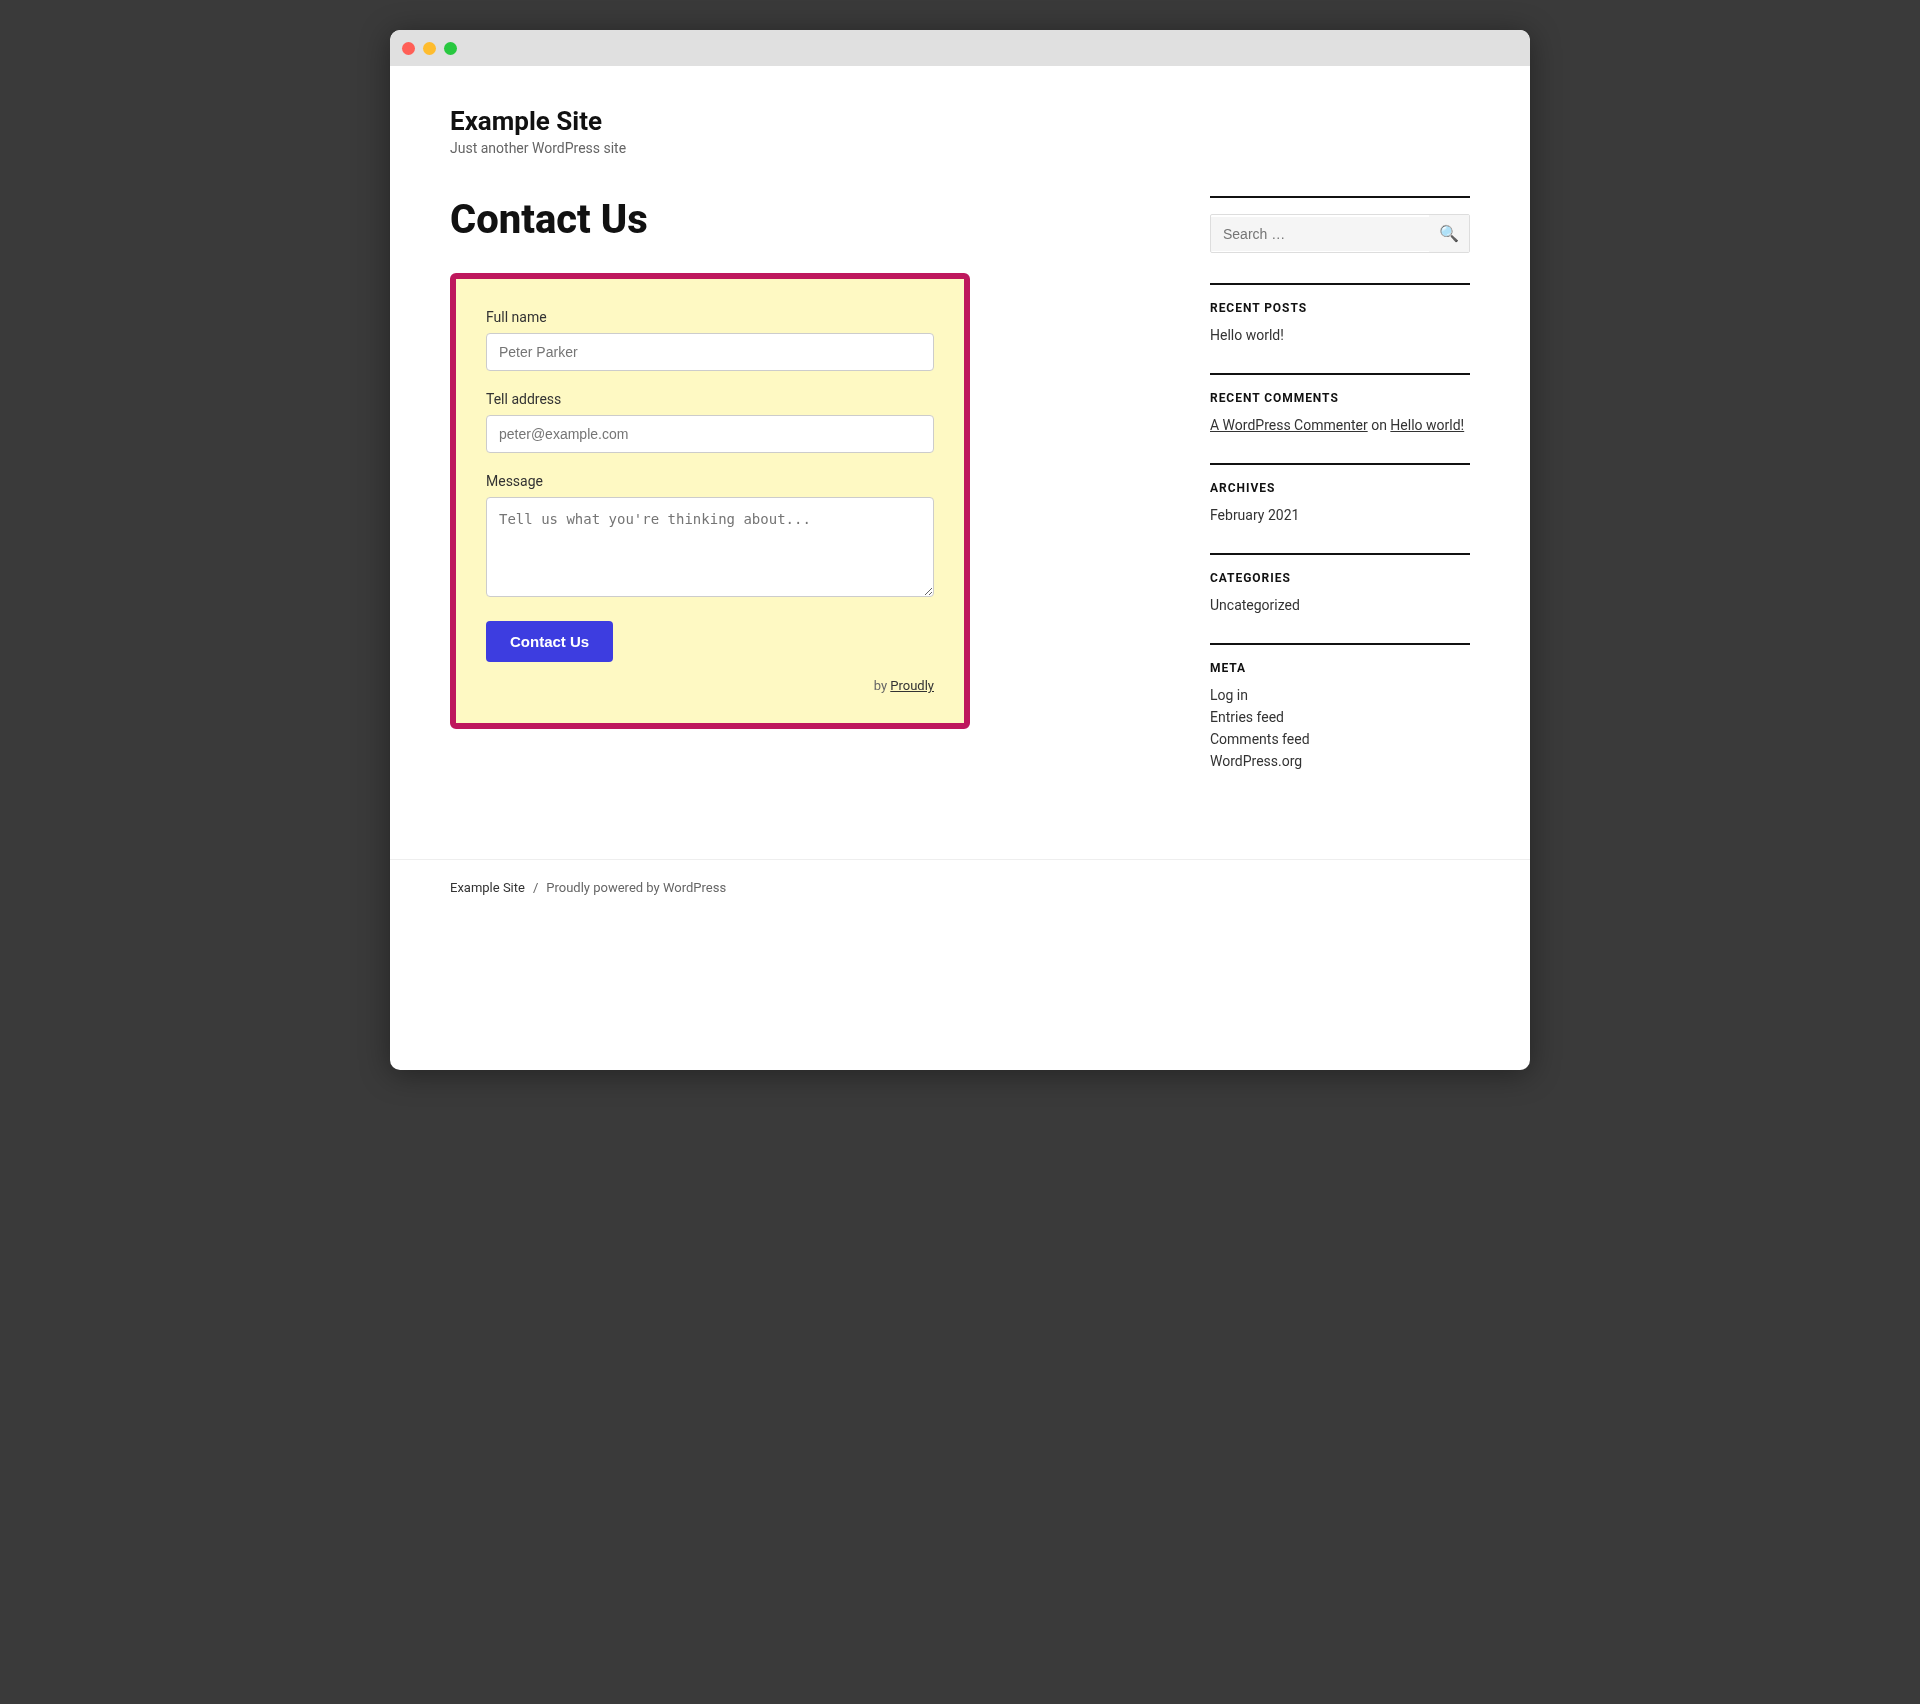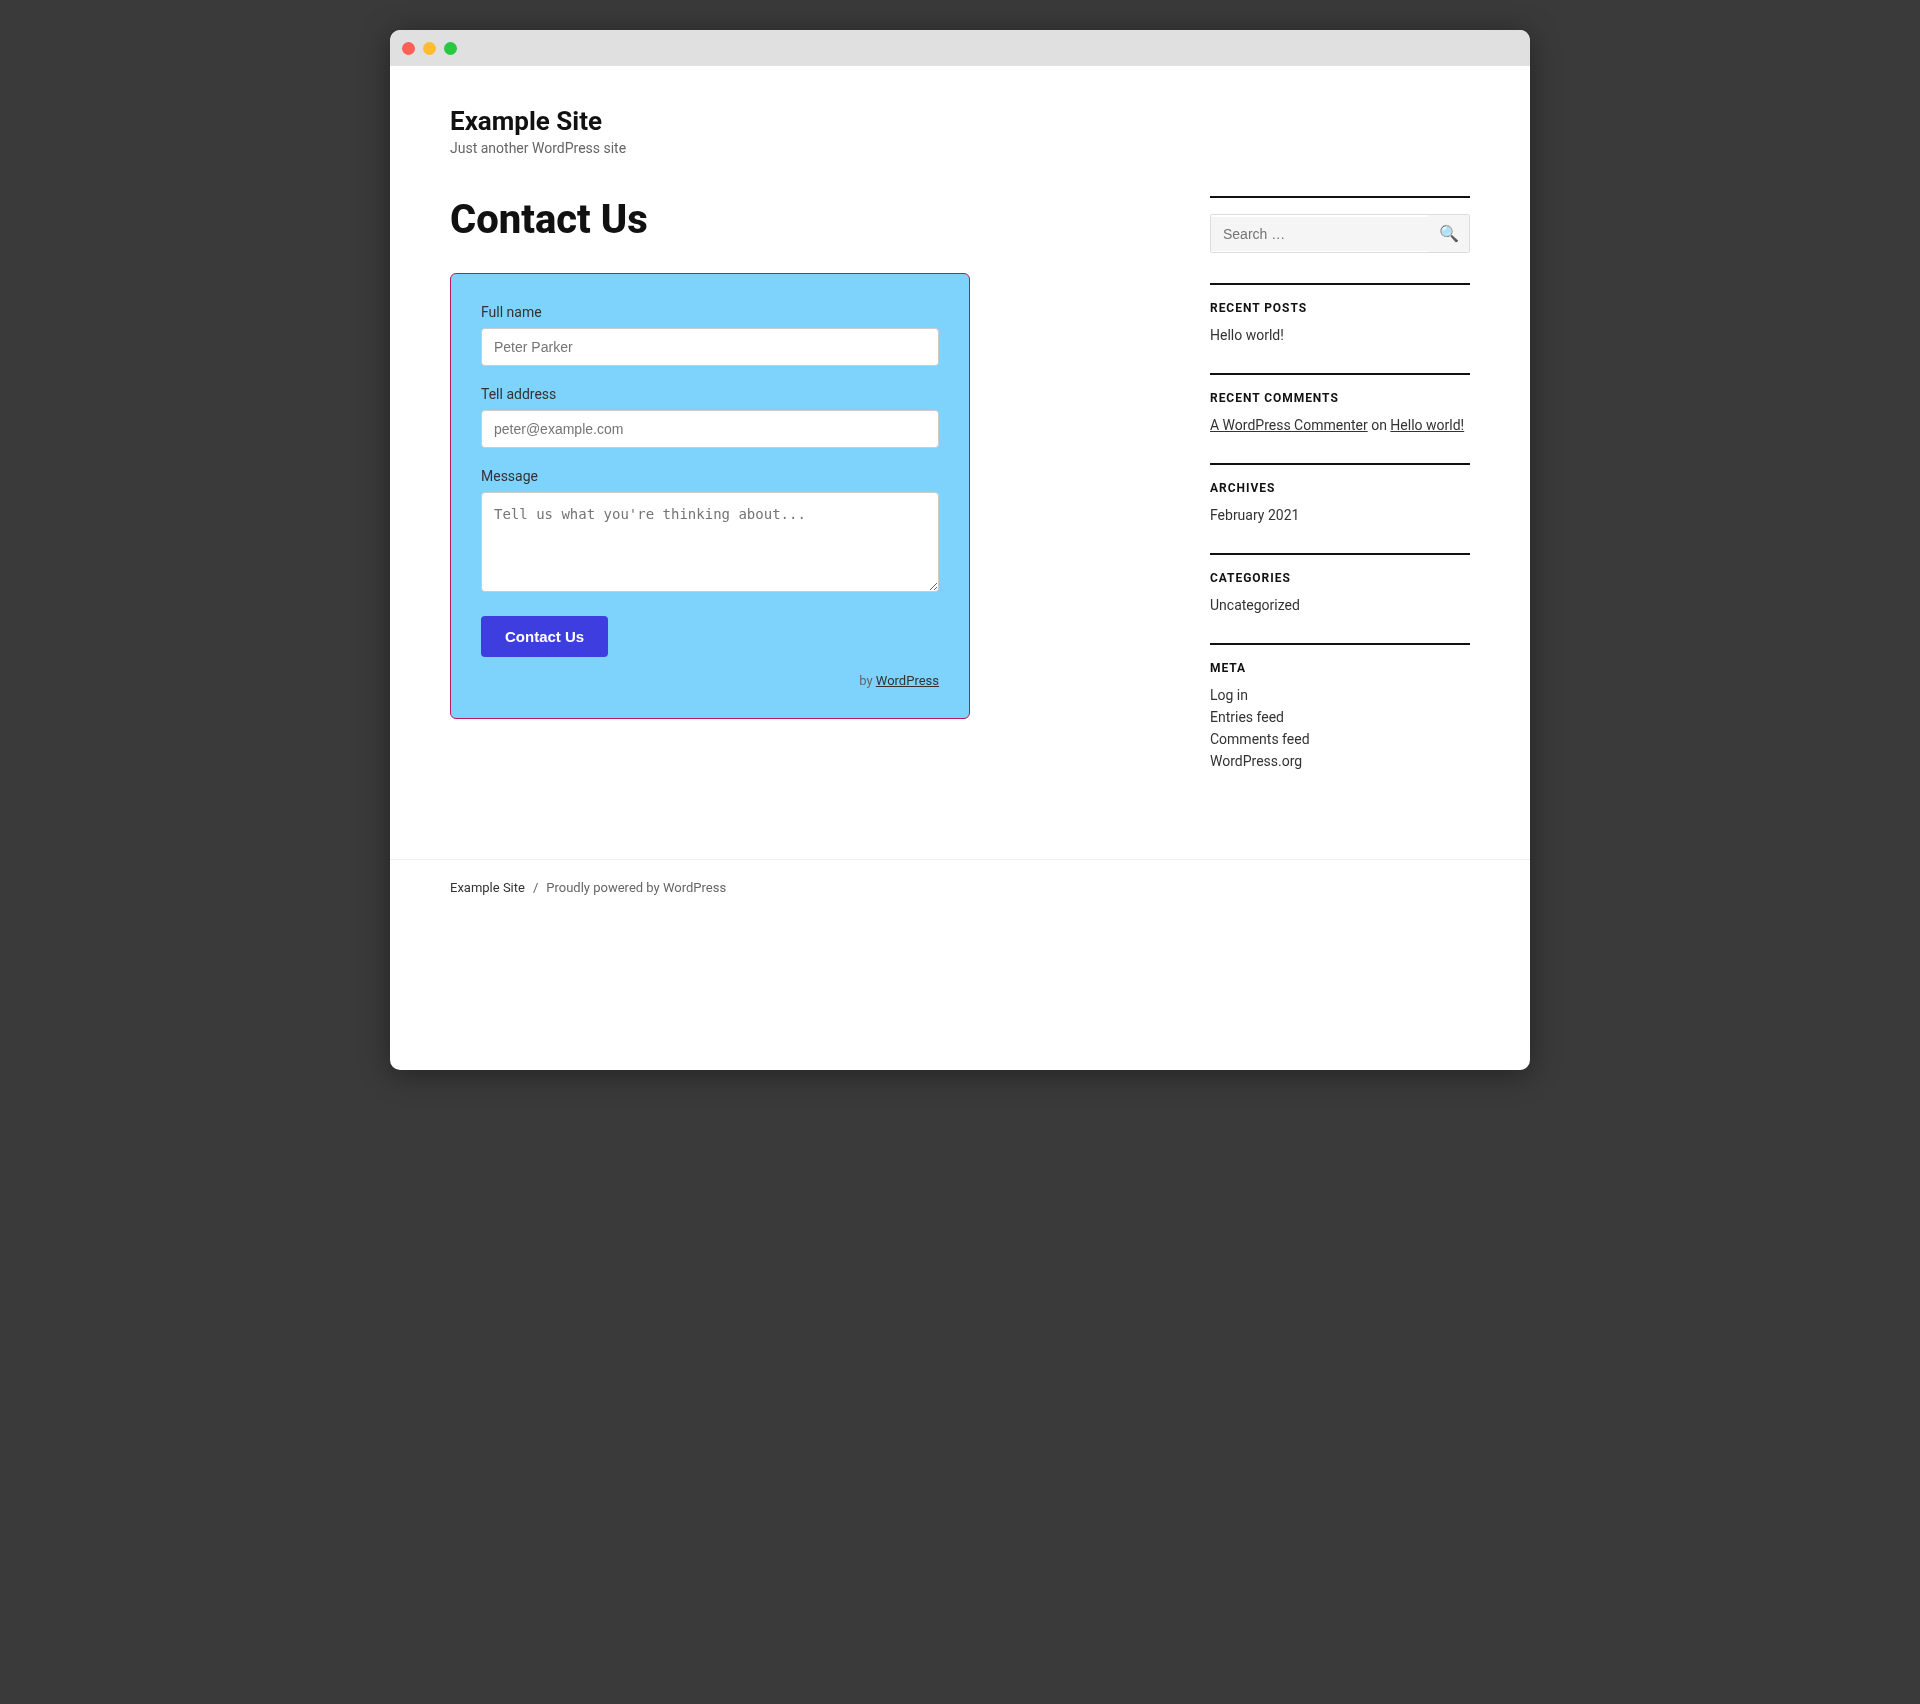--- a/index.html
+++ b/index.html
@@ -75,22 +75,22 @@
     }
 
     .page-title {
       font-size: 40px;
       font-weight: 800;
       color: #111;
       margin-bottom: 30px;
     }
 
     .contact-form-wrapper {
-      background: #7dd3fc;
-      border: 1px solid #be185d;
+      background: #fef9c3;
+      border: 6px solid #be185d;
       border-radius: 6px;
       padding: 30px;
       max-width: 520px;
     }
 
     .form-group {
       margin-bottom: 20px;
     }
 
     .form-label {
@@ -266,21 +266,21 @@
           </div>
 
           <div class="form-group">
             <label class="form-label">Message</label>
             <textarea class="form-textarea" placeholder="Tell us what you're thinking about..." style=""></textarea>
           </div>
 
           <button class="submit-btn">Contact Us</button>
 
           <div class="form-footer">
-            <span>by </span><a href="#">WordPress</a>
+            <span>by </span><a href="#">Proudly</a>
           </div>
         </div>
       </div>
 
       <div class="sidebar">
 
         <div class="sidebar-search sidebar-section">
           <hr class="sidebar-divider">
           <div class="search-box">
             <input class="search-input" type="text" placeholder="Search …" style="">

